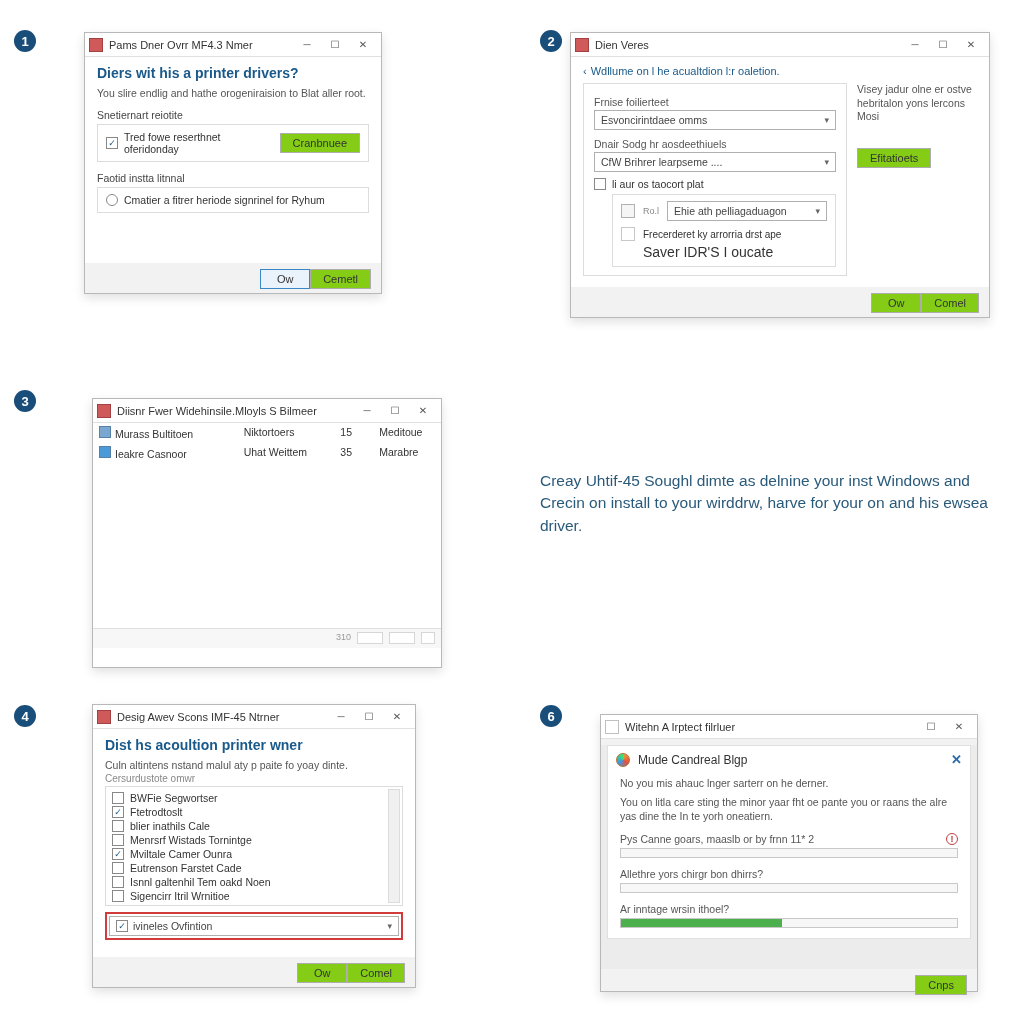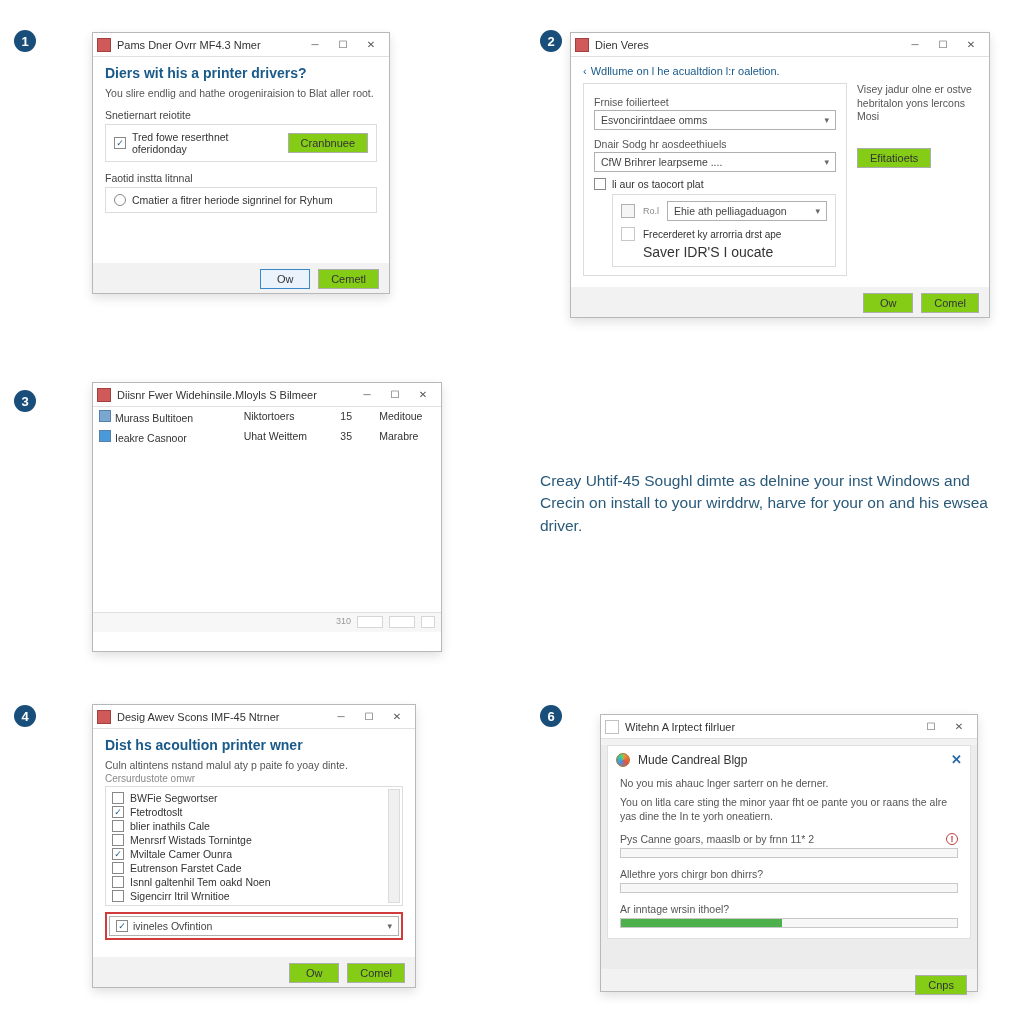--- a/index.html
+++ b/index.html
@@ -78,21 +78,21 @@
     background: #84cc16;
     border: 1px solid #adadad;
     padding: 3px 12px;
     font-size: 11px;
     cursor: pointer;
     min-width: 50px;
     text-align: center;
   }
   .btn.primary { border: 1px solid #3a87c8; background: #eaf3fb; }
   .footer-btns {
-    display: flex; justify-content: flex-end; gap: 8px;
+    display: flex; justify-content: flex-end; 
     padding: 6px 10px 8px 10px;
   }
   .back-link { color: #1a5a8a; font-size: 11px; display: flex; align-items: center; gap: 4px; }
   .field-label { font-size: 10.5px; color: #555; margin: 4px 0 2px 0; }
   .dropdown {
     border: 1px solid #b0b0b0;
     background: #fff;
     height: 20px;
     display: flex; align-items: center;
     padding: 0 6px;
@@ -151,21 +151,21 @@
 </style>
 </head>
 <body>
 
 <div class="step-badge" style="left:14px; top:30px;">1</div>
 <div class="step-badge" style="left:540px; top:30px;">2</div>
 <div class="step-badge" style="left:14px; top:390px;">3</div>
 <div class="step-badge" style="left:14px; top:705px;">4</div>
 <div class="step-badge" style="left:540px; top:705px;">6</div>
 
-<div class="dialog" style="left:92px; top:32px; width:298px; height:262px;">
+<div class="dialog" style="left:84px; top:32px; width:298px; height:262px;">
   <div class="titlebar">
     <span class="app-icon"></span>
     <span class="title-text">Pams Dner Ovrr MF4.3 Nmer</span>
     <div class="win-controls">
       <div class="win-btn">─</div>
       <div class="win-btn">☐</div>
       <div class="win-btn">✕</div>
     </div>
   </div>
   <div style="padding:8px 12px 0 12px; background:#fff; height:206px;">
@@ -250,21 +250,21 @@
         <span class="btn">Efitatioets</span>
       </div>
     </div>
   </div>
   <div class="footer-btns">
     <span class="btn" style="border:1px solid #adadad;">Ow</span>
     <span class="btn">Comel</span>
   </div>
 </div>
 
-<div class="dialog" style="left:92px; top:382px; width:350px; height:270px; background:#fff;">
+<div class="dialog" style="left:92px; top:398px; width:350px; height:270px; background:#fff;">
   <div class="titlebar">
     <span class="app-icon"></span>
     <span class="title-text">Diisnr Fwer Widehinsile.Mloyls S Bilmeer</span>
     <div class="win-controls">
       <div class="win-btn">─</div>
       <div class="win-btn">☐</div>
       <div class="win-btn">✕</div>
     </div>
   </div>
   <div class="list-body">

